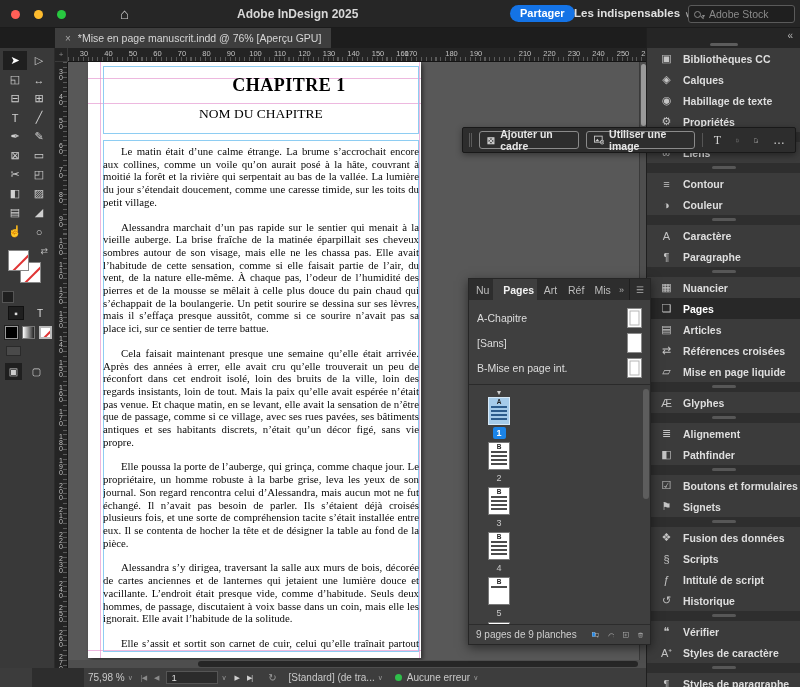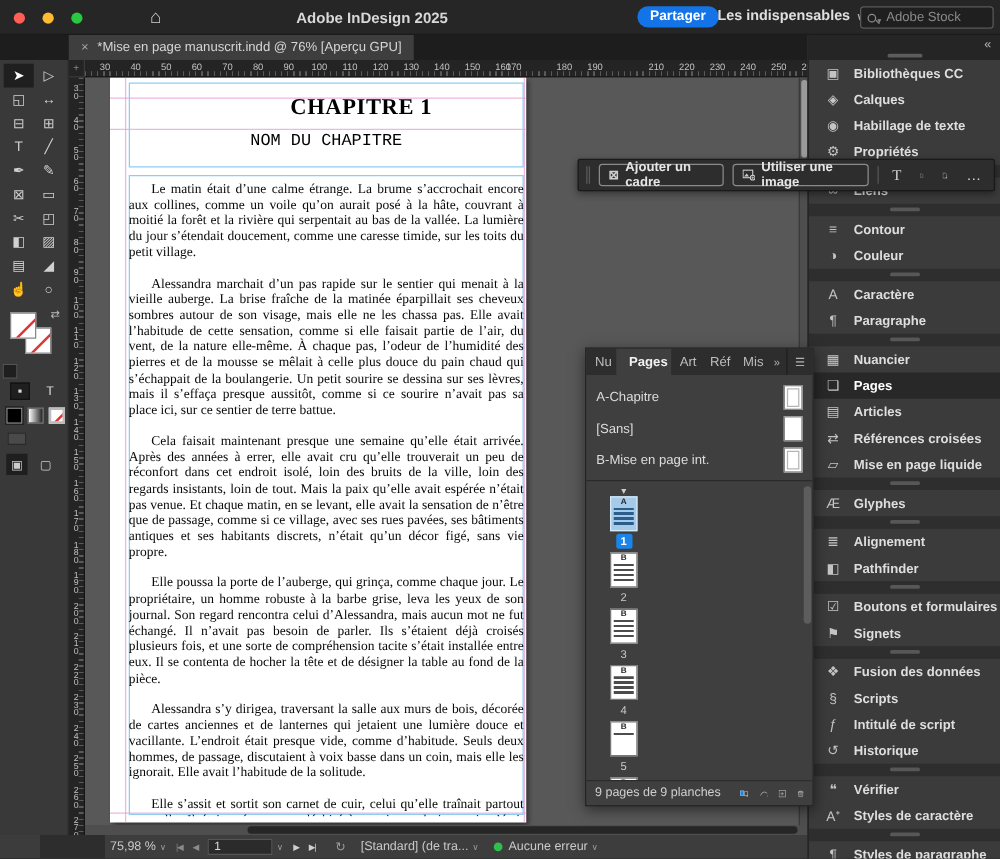--- a/index.html
+++ b/index.html
@@ -72,21 +72,21 @@
   
   #canvas { position:absolute; left:68px; top:62px; width:578px; height:598px; background:#585858; overflow:hidden; }
   #page { position:absolute; left:20px; top:0; width:333px; height:596px; background:#fff;
           box-shadow:2px 2px 4px rgba(0,0,0,0.45); }
   .guide-h { position:absolute; left:0; width:100%; height:1px; background:rgba(228,146,206,0.65); }
   .guide-v { position:absolute; top:0; height:100%; width:1px; background:rgba(228,146,206,0.65); }
   .frame { position:absolute; border:1px solid #8ecdf2; }
   #doc-title { position:absolute; left:15px; top:13px; width:316px; text-align:center;
                font-family:"Liberation Serif", serif; font-size:18px; font-weight:700; letter-spacing:0.5px; color:#000;margin-left:28px; }
   #doc-subtitle { position:absolute; left:15px; top:44px; width:316px; text-align:center;
-               font-family:Liberation Mono, monospace; font-size:13.5px; color:#000; }
+               font-family:Liberation Serif, serif; font-size:13.5px; color:#000; }
   #doc-body { position:absolute; left:15px; top:83px; width:316px; height:508px; overflow:hidden;
               font-family:"Liberation Serif", serif; font-size:10.8px; line-height:12.7px; color:#0a0a0a; text-align:justify; }
   #doc-body p { text-indent:18px; margin-bottom:12px; }
   #vscroll { position:absolute; right:0; top:0; width:7px; height:100%; background:#4e4e4e; border-left:1px solid #3a3a3a; }
   #vscroll .thumb { position:absolute; left:1px; top:2px; width:5px; height:62px; background:#9a9a9a; border-radius:3px; }
   #hscroll { position:absolute; left:68px; top:660px; width:578px; height:8px; background:#4e4e4e; }
   #hscroll .thumb { position:absolute; top:1px; left:130px; width:440px; height:6px; background:#262626; border-radius:3px; }
 
   
   #statusbar { position:absolute; left:0; top:668px; width:646px; height:19px; background:#3d3d3d;

